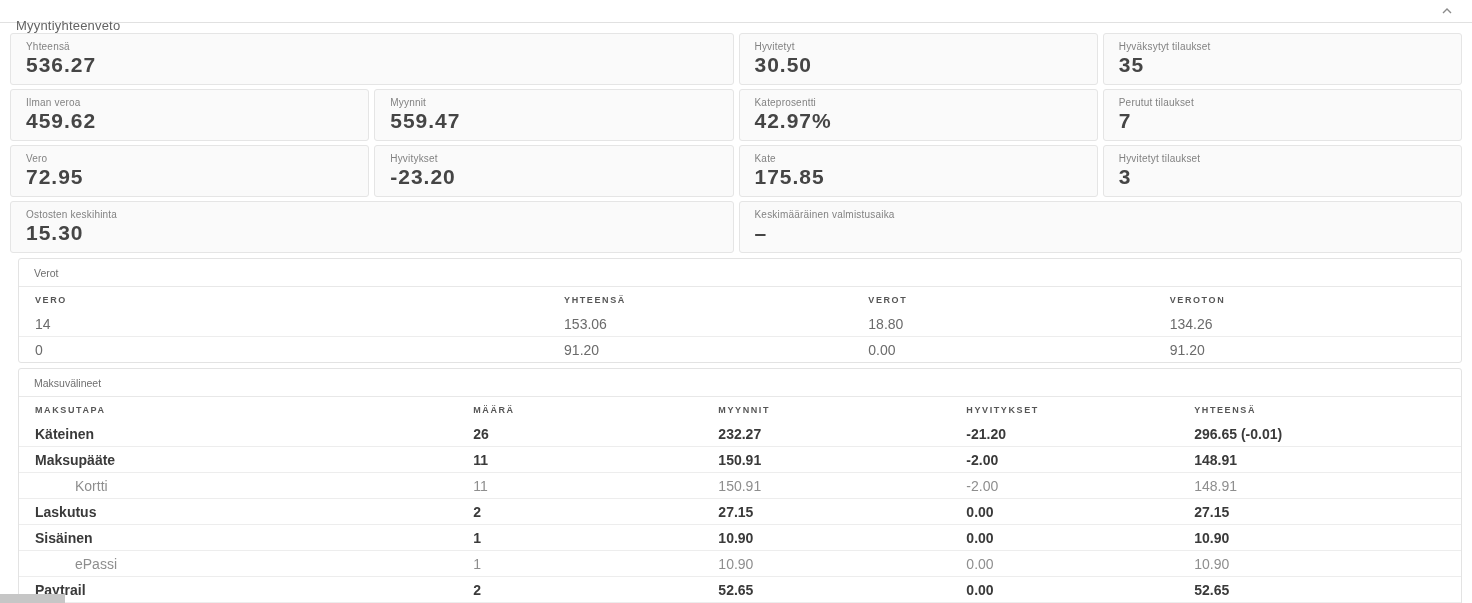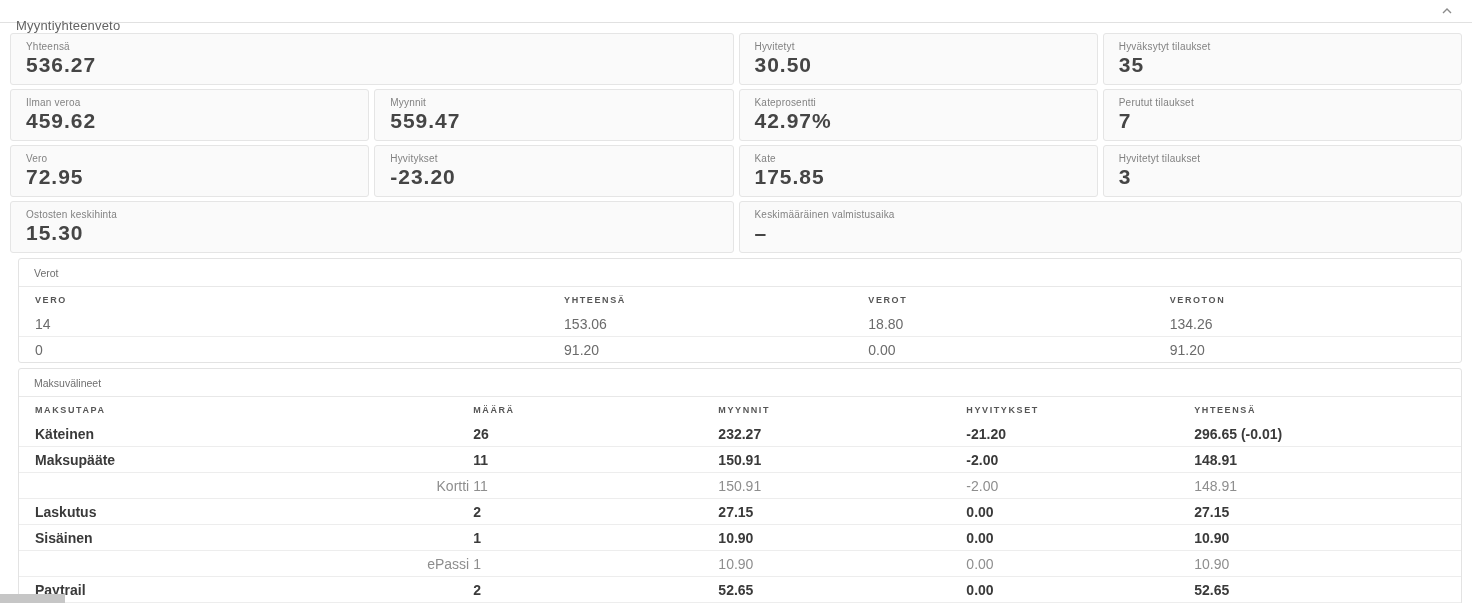--- a/index.html
+++ b/index.html
@@ -71,21 +71,21 @@
     font-size: 14px;
     color: #6b6b6b;
     padding: 4.5px 4px 4.5px 0;
     white-space: nowrap;
   }
   th:first-child, td:first-child { padding-left: 16px; }
   tbody tr:not(:first-child) td { border-top: 1px solid #ededed; }
   
   tr.row-parent td { font-weight: 700; color: #3a3a3a; }
   tr.row-child td { color: #8e8e8e; }
-  tr.row-child td:first-child { padding-left: 56px; text-align: right; }
+  tr.row-child td:first-child { padding-left: 56px; }
   
   .hscroll-thumb {
     position: absolute;
     left: 0; bottom: 0;
     width: 65px; height: 9px;
     background: #c6c6c6;
   }
 </style>
 </head>
 <body>

